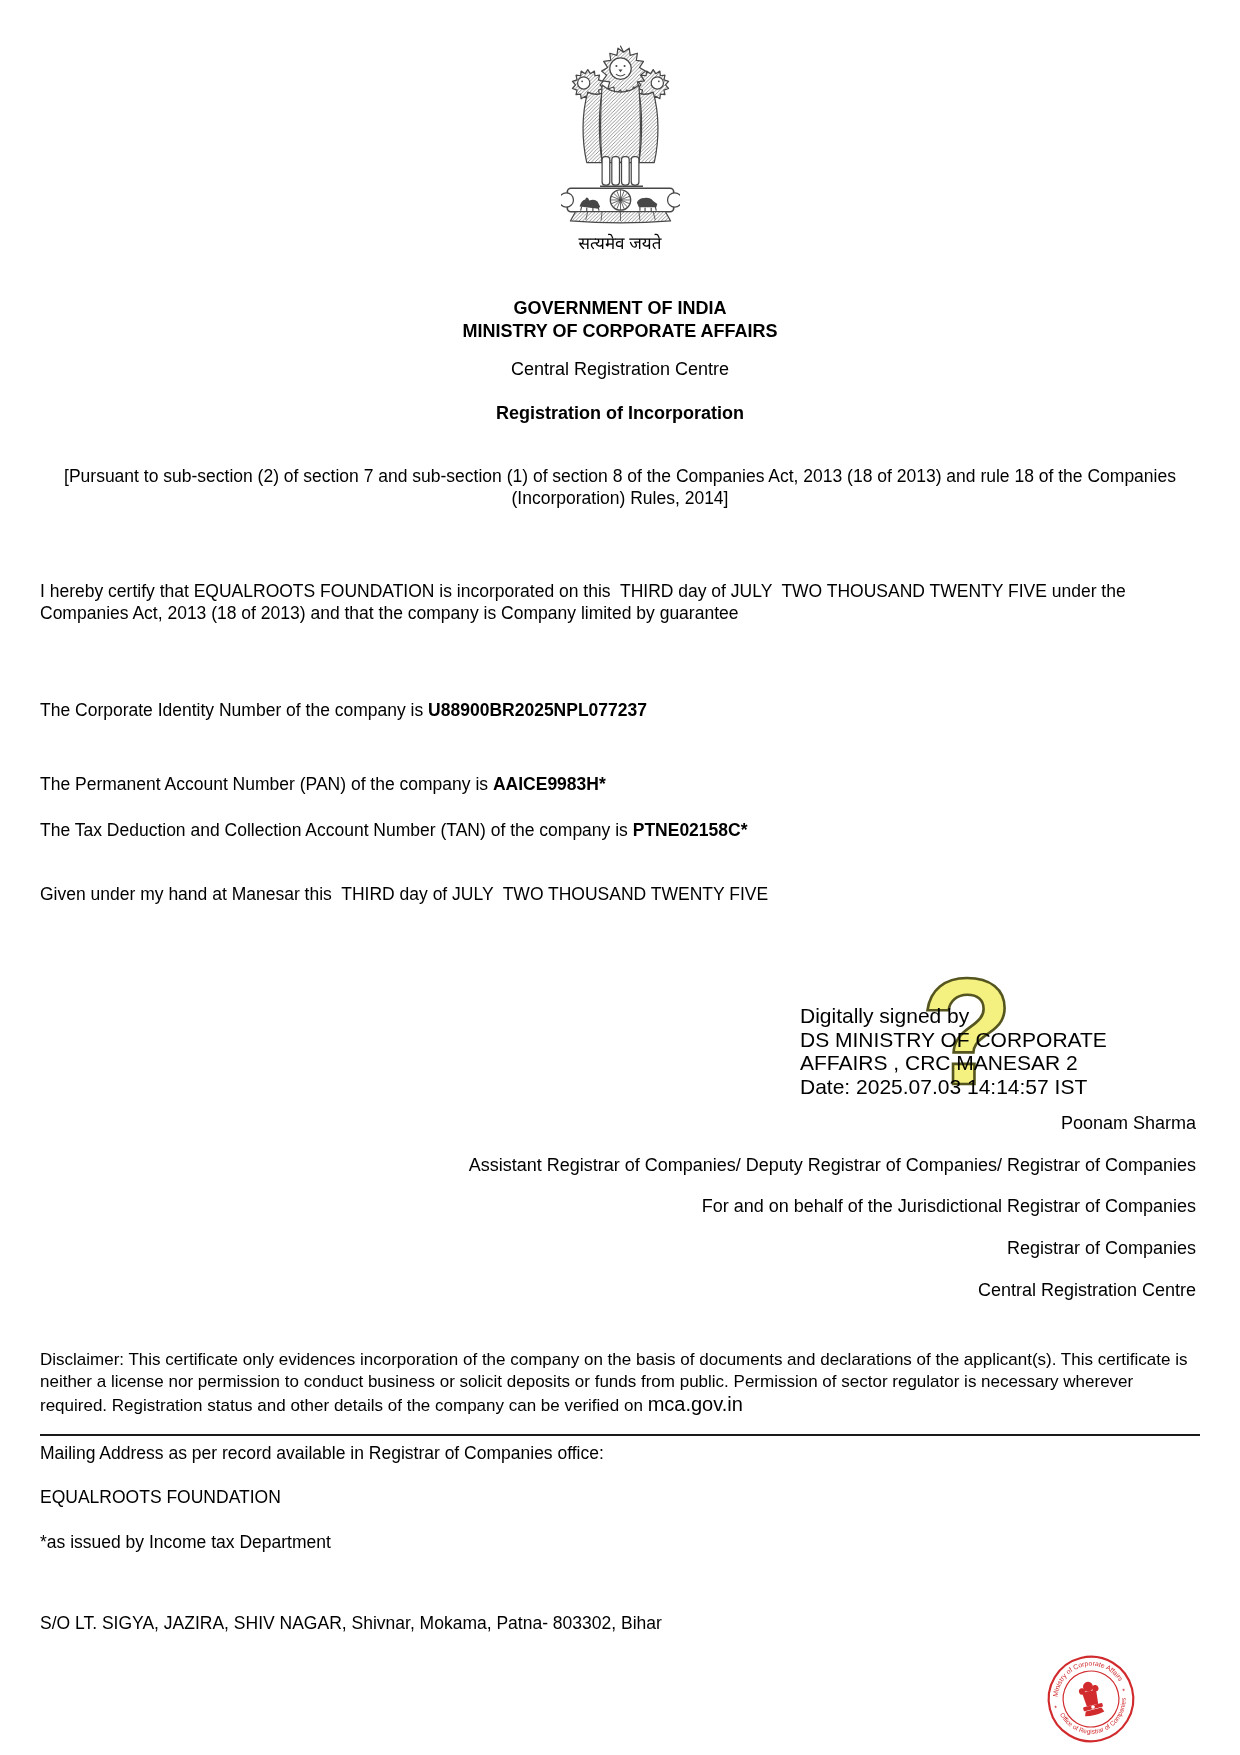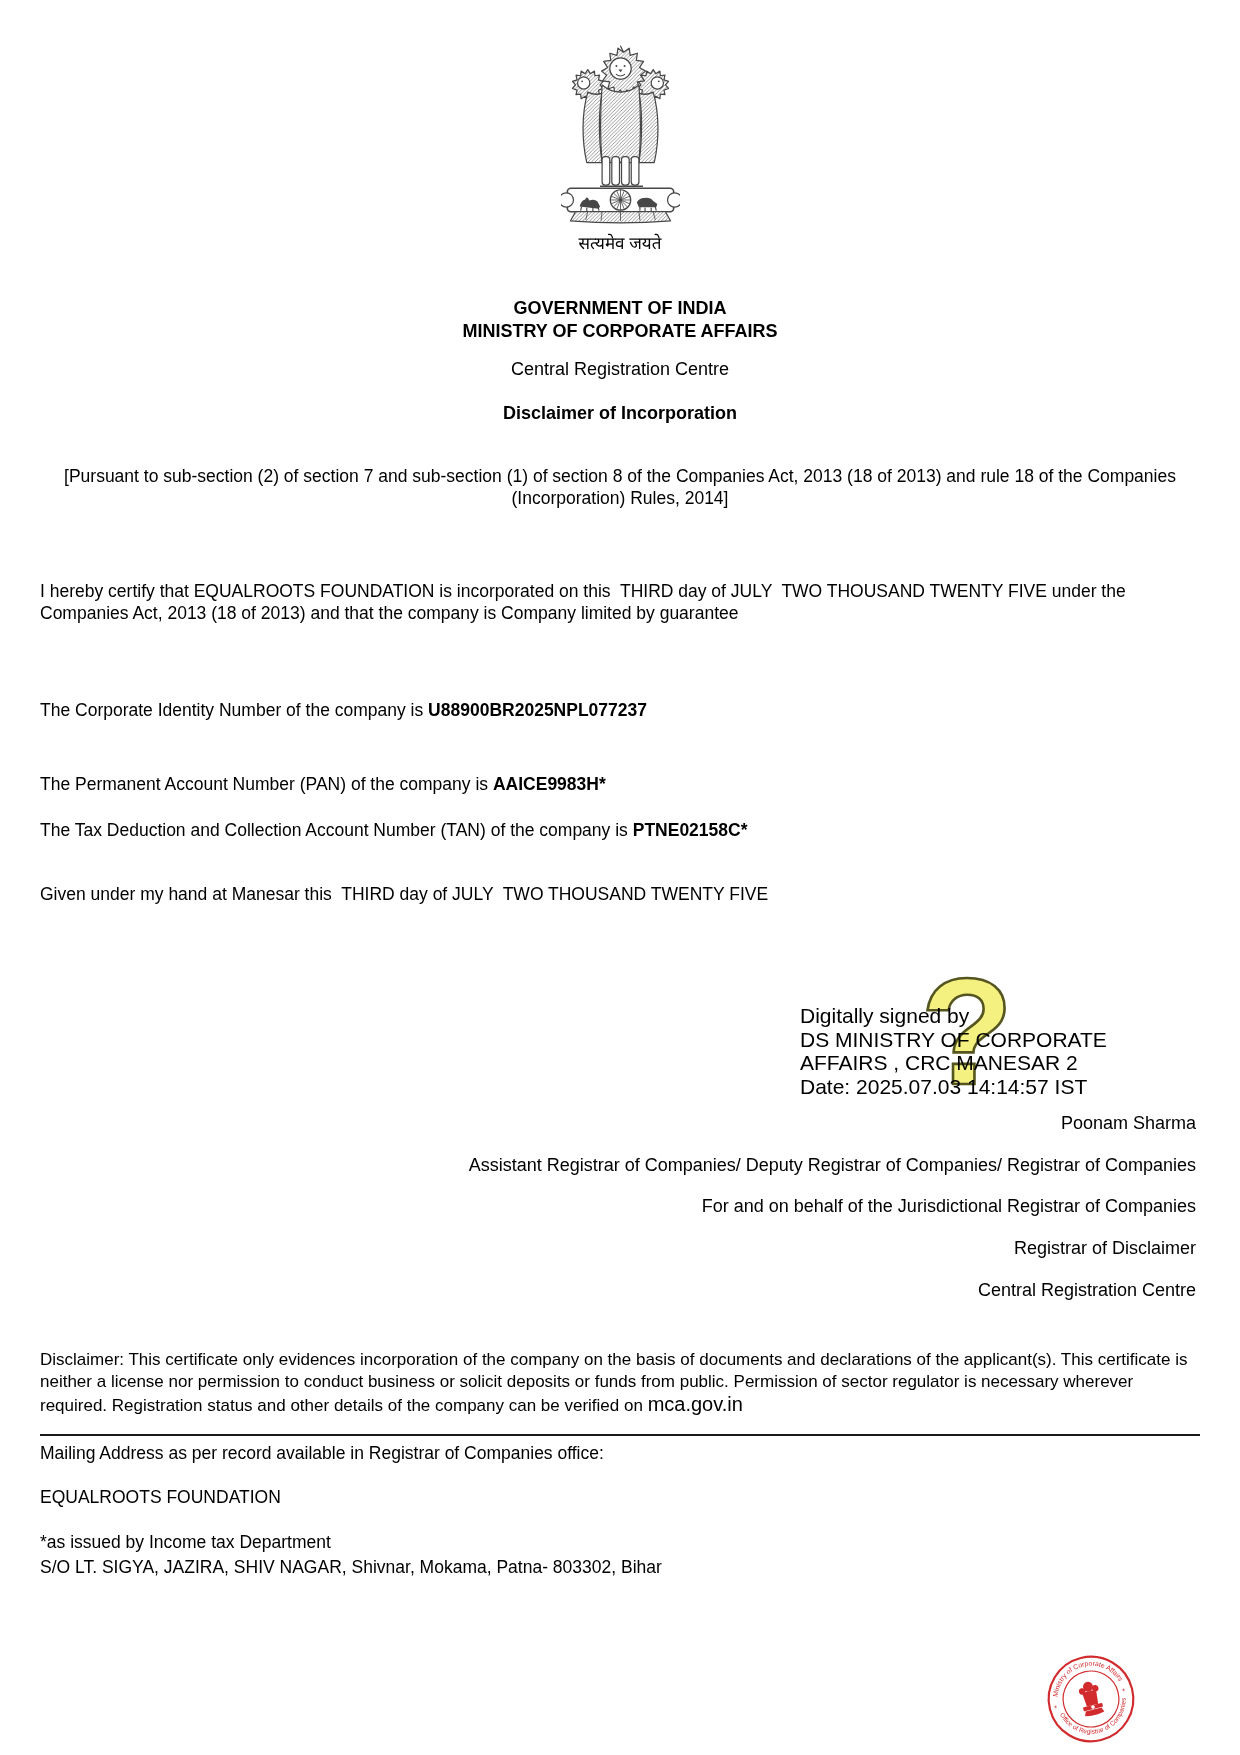--- a/index.html
+++ b/index.html
@@ -82,21 +82,21 @@
         <path fill="url(#fur)" d="M14,166 L102,166 L107,175 Q58,179 9,175 Z"></path>
         <path d="M26,166 l-2,8 M40,166 l-1,8.6 M58,166 v9 M76,166 l1,8.6 M90,166 l2,8" stroke-width="0.8"></path>
       </g>
     </svg>
     <div class="motto">सत्यमेव जयते</div>
   </div>
 
   <div class="abs center head b" style="top:298px;">GOVERNMENT OF INDIA</div>
   <div class="abs center head b" style="top:321px;">MINISTRY OF CORPORATE AFFAIRS</div>
   <div class="abs center head" style="top:359px;">Central Registration Centre</div>
-  <div class="abs center head b" style="top:403px;">Disclaimer of Incorporation</div>
+  <div class="abs center head b" style="top:403px;">Registration of Incorporation</div>
   <div class="abs body-text" style="top:465px;left:45px;width:1150px;text-align:center;">[Pursuant to sub-section (2) of section 7 and sub-section (1) of section 8 of the Companies Act, 2013 (18 of 2013) and rule 18 of the Companies (Incorporation) Rules, 2014]</div>
 
   <div class="abs left40 body-text pre" style="top:580px;">I hereby certify that EQUALROOTS FOUNDATION is incorporated on this  THIRD day of JULY  TWO THOUSAND TWENTY FIVE under the Companies Act, 2013 (18 of 2013) and that the company is Company limited by guarantee</div>
 
   <div class="abs left40 body-text" style="top:699px;"><span>The Corporate Identity Number of the company is </span><span class="b">U88900BR2025NPL077237</span></div>
 
   <div class="abs left40 body-text" style="top:773px;"><span>The Permanent Account Number (PAN) of the company is </span><span class="b">AAICE9983H*</span></div>
 
   <div class="abs left40 body-text" style="top:819px;"><span>The Tax Deduction and Collection Account Number (TAN) of the company is </span><span class="b">PTNE02158C*</span></div>
 
@@ -110,29 +110,29 @@
   <div class="abs ontop" style="left:800px;top:1004px;width:420px;">
     <div class="sig-line">Digitally signed by</div>
     <div class="sig-line">DS MINISTRY OF CORPORATE</div>
     <div class="sig-line">AFFAIRS , CRC MANESAR 2</div>
     <div class="sig-line">Date: 2025.07.03 14:14:57 IST</div>
   </div>
 
   <div class="abs rightcol" style="top:1113px;">Poonam Sharma</div>
   <div class="abs rightcol" style="top:1155px;">Assistant Registrar of Companies/ Deputy Registrar of Companies/ Registrar of Companies</div>
   <div class="abs rightcol" style="top:1196px;">For and on behalf of the Jurisdictional Registrar of Companies</div>
-  <div class="abs rightcol" style="top:1238px;">Registrar of Disclaimer</div>
+  <div class="abs rightcol" style="top:1238px;">Registrar of Companies</div>
   <div class="abs rightcol" style="top:1280px;">Central Registration Centre</div>
 
   <div class="abs left40 body-text" style="top:1349px;font-size:17px;"><span>Disclaimer: This certificate only evidences incorporation of the company on the basis of documents and declarations of the applicant(s). This certificate is neither a license nor permission to conduct business or solicit deposits or funds from public. Permission of sector regulator is necessary wherever required. Registration status and other details of the company can be verified on </span><span class="mca">mca.gov.in</span></div>
   <div class="abs left40 hr" style="top:1434px;"></div>
 
   <div class="abs left40 body-text" style="top:1442px;">Mailing Address as per record available in Registrar of Companies office:</div>
   <div class="abs left40 body-text" style="top:1486px;">EQUALROOTS FOUNDATION</div>
-  <div class="abs left40 body-text" style="top:1556px;">S/O LT. SIGYA, JAZIRA, SHIV NAGAR, Shivnar, Mokama, Patna- 803302, Bihar</div>
+  <div class="abs left40 body-text" style="top:1612px;">S/O LT. SIGYA, JAZIRA, SHIV NAGAR, Shivnar, Mokama, Patna- 803302, Bihar</div>
   <div class="abs left40 body-text" style="top:1531px;">*as issued by Income tax Department</div>
 
   <div class="abs" style="left:1046px;top:1654px;width:90px;height:90px;">
     <svg width="90" height="90" viewBox="0 0 100 100" style="transform:rotate(-14deg);">
       <defs>
         <path id="sealTop" d="M 13,50 A 37,37 0 0 1 87,50"></path>
         <path id="sealBot" d="M 11.5,50 A 38.5,38.5 0 0 0 88.5,50"></path>
       </defs>
       <g>
         <circle cx="50" cy="50" r="47" fill="none" stroke="#d12b2e" stroke-width="2.4"></circle>

